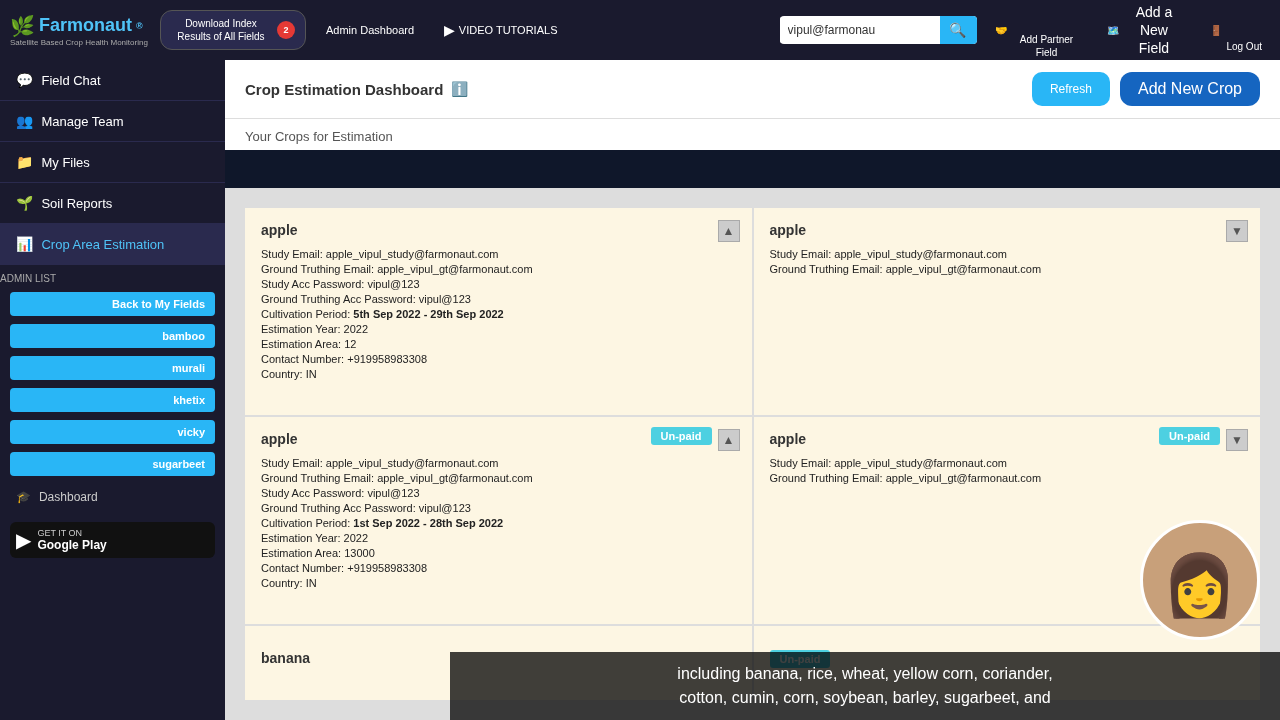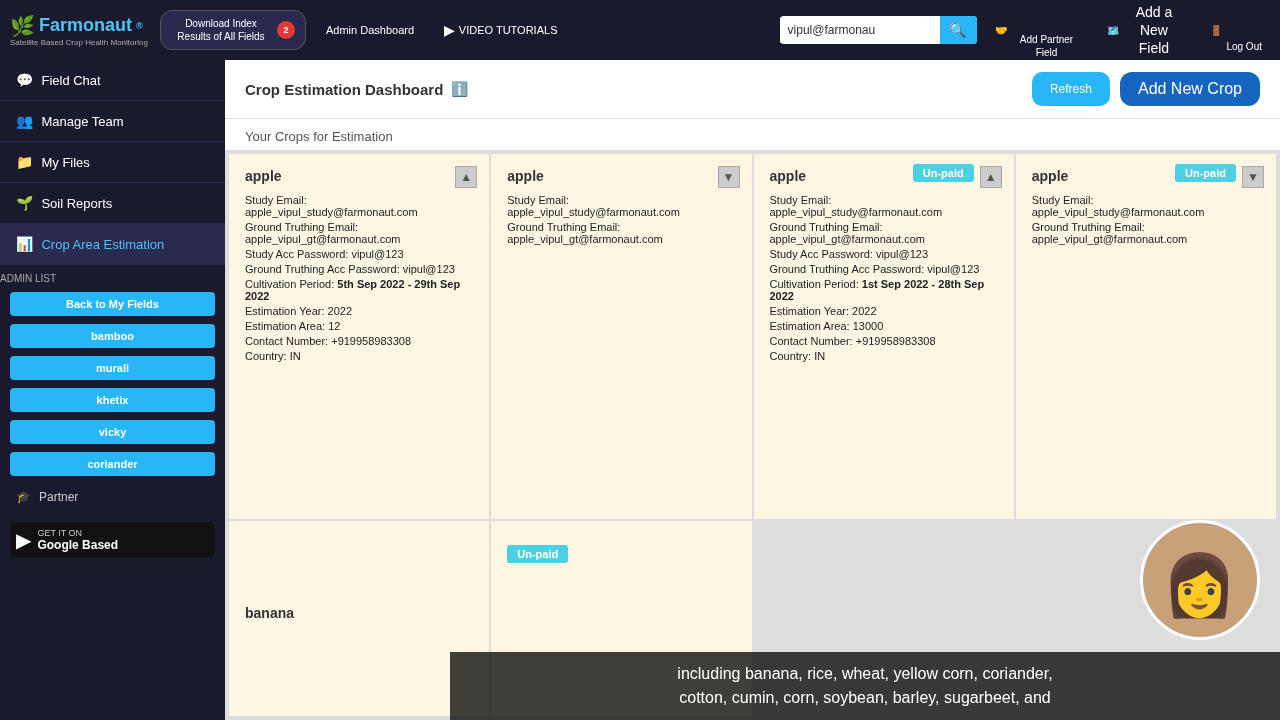--- a/index.html
+++ b/index.html
@@ -134,21 +134,21 @@
     }
     .admin-list-btn {
       display: block;
       margin: 4px 10px;
       padding: 6px 10px;
       border-radius: 4px;
       border: none;
       cursor: pointer;
       font-size: 11px;
       font-weight: bold;
-      text-align: center;
+      text-align: right;
     }
     .admin-list-btn.active { background: #29b6f6; color: white; }
     .admin-list-btn.user { background: #29b6f6; color: white; }
     .tutorial-item {
       padding: 10px 16px;
       cursor: pointer;
       display: flex;
       align-items: center;
       gap: 8px;
       font-size: 12px;
@@ -223,26 +223,27 @@
     .crops-label {
       padding: 10px 20px 6px;
       font-size: 13px;
       color: #555;
       background: white;
     }
 
     
     .crops-grid {
       display: grid;
-      grid-template-columns: 1fr 1fr 1fr 1fr;
+      grid-template-columns: 1fr 1fr;
       gap: 2px;
-      padding: 4px;
+      padding: 20px;
       overflow-y: auto;
       flex: 1;
       background: #ddd;
+      margin-top: 38px;
     }
     .crop-card {
       background: #fdf6e3;
       padding: 14px 16px;
       position: relative;
       min-height: 180px;
     }
     .crop-card-title {
       font-size: 14px;
       font-weight: bold;
@@ -388,32 +389,32 @@
       <span class="sidebar-icon">📊</span>
       <span>Crop Area Estimation</span>
     </div>
 
     <div class="sidebar-label-section">Admin List</div>
     <button class="admin-list-btn active">Back to My Fields</button>
     <button class="admin-list-btn user">bamboo</button>
     <button class="admin-list-btn user">murali</button>
     <button class="admin-list-btn user">khetix</button>
     <button class="admin-list-btn user">vicky</button>
-    <button class="admin-list-btn user">coriander</button>
+    <button class="admin-list-btn user">sugarbeet</button>
 
     <div class="tutorial-item">
       <span>🎓</span>
-      <span>Partner</span>
+      <span>Dashboard</span>
     </div>
 
     <div class="google-play">
       <span style="font-size:20px;">▶</span>
       <div>
         <div class="google-play-text">GET IT ON</div>
-        <div class="google-play-title">Google Based</div>
+        <div class="google-play-title">Google Play</div>
       </div>
     </div>
   </div>
 
   <div class="main" style="position:relative;">
     <div class="main-header">
       <div class="main-header-left">
         <span class="main-title">Crop Estimation Dashboard</span>
         <span class="info-icon">ℹ️</span>
       </div>

